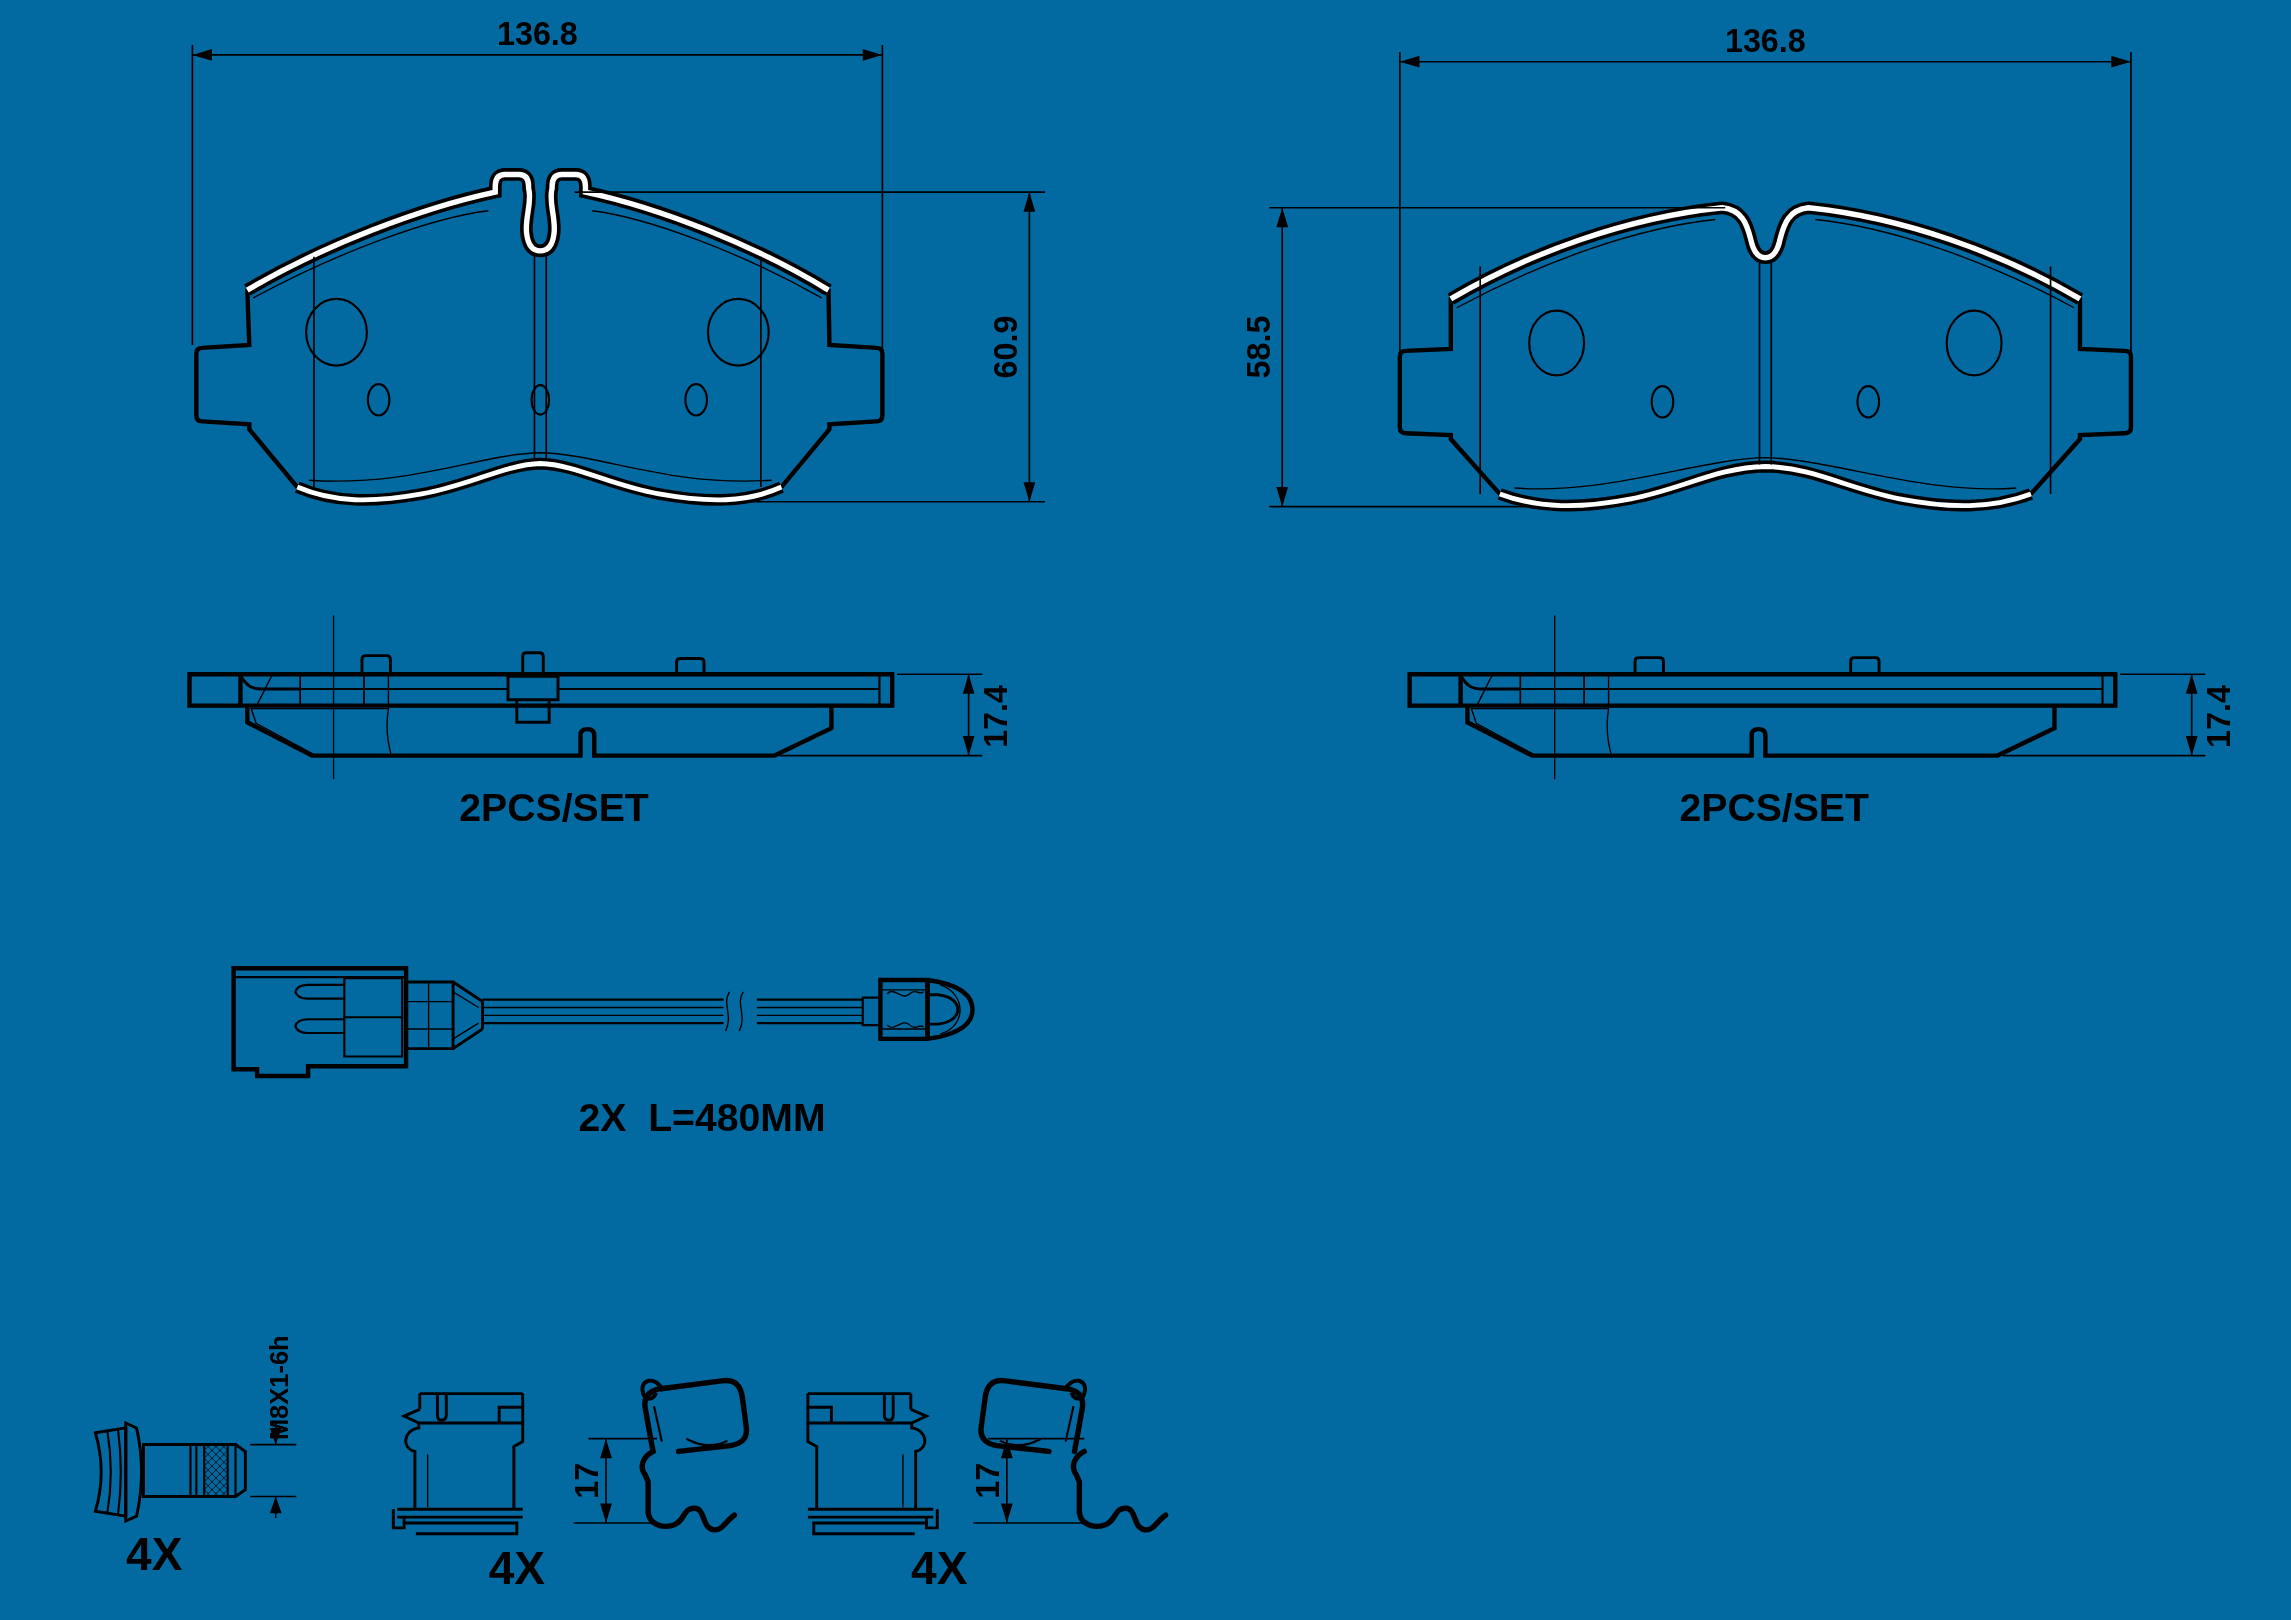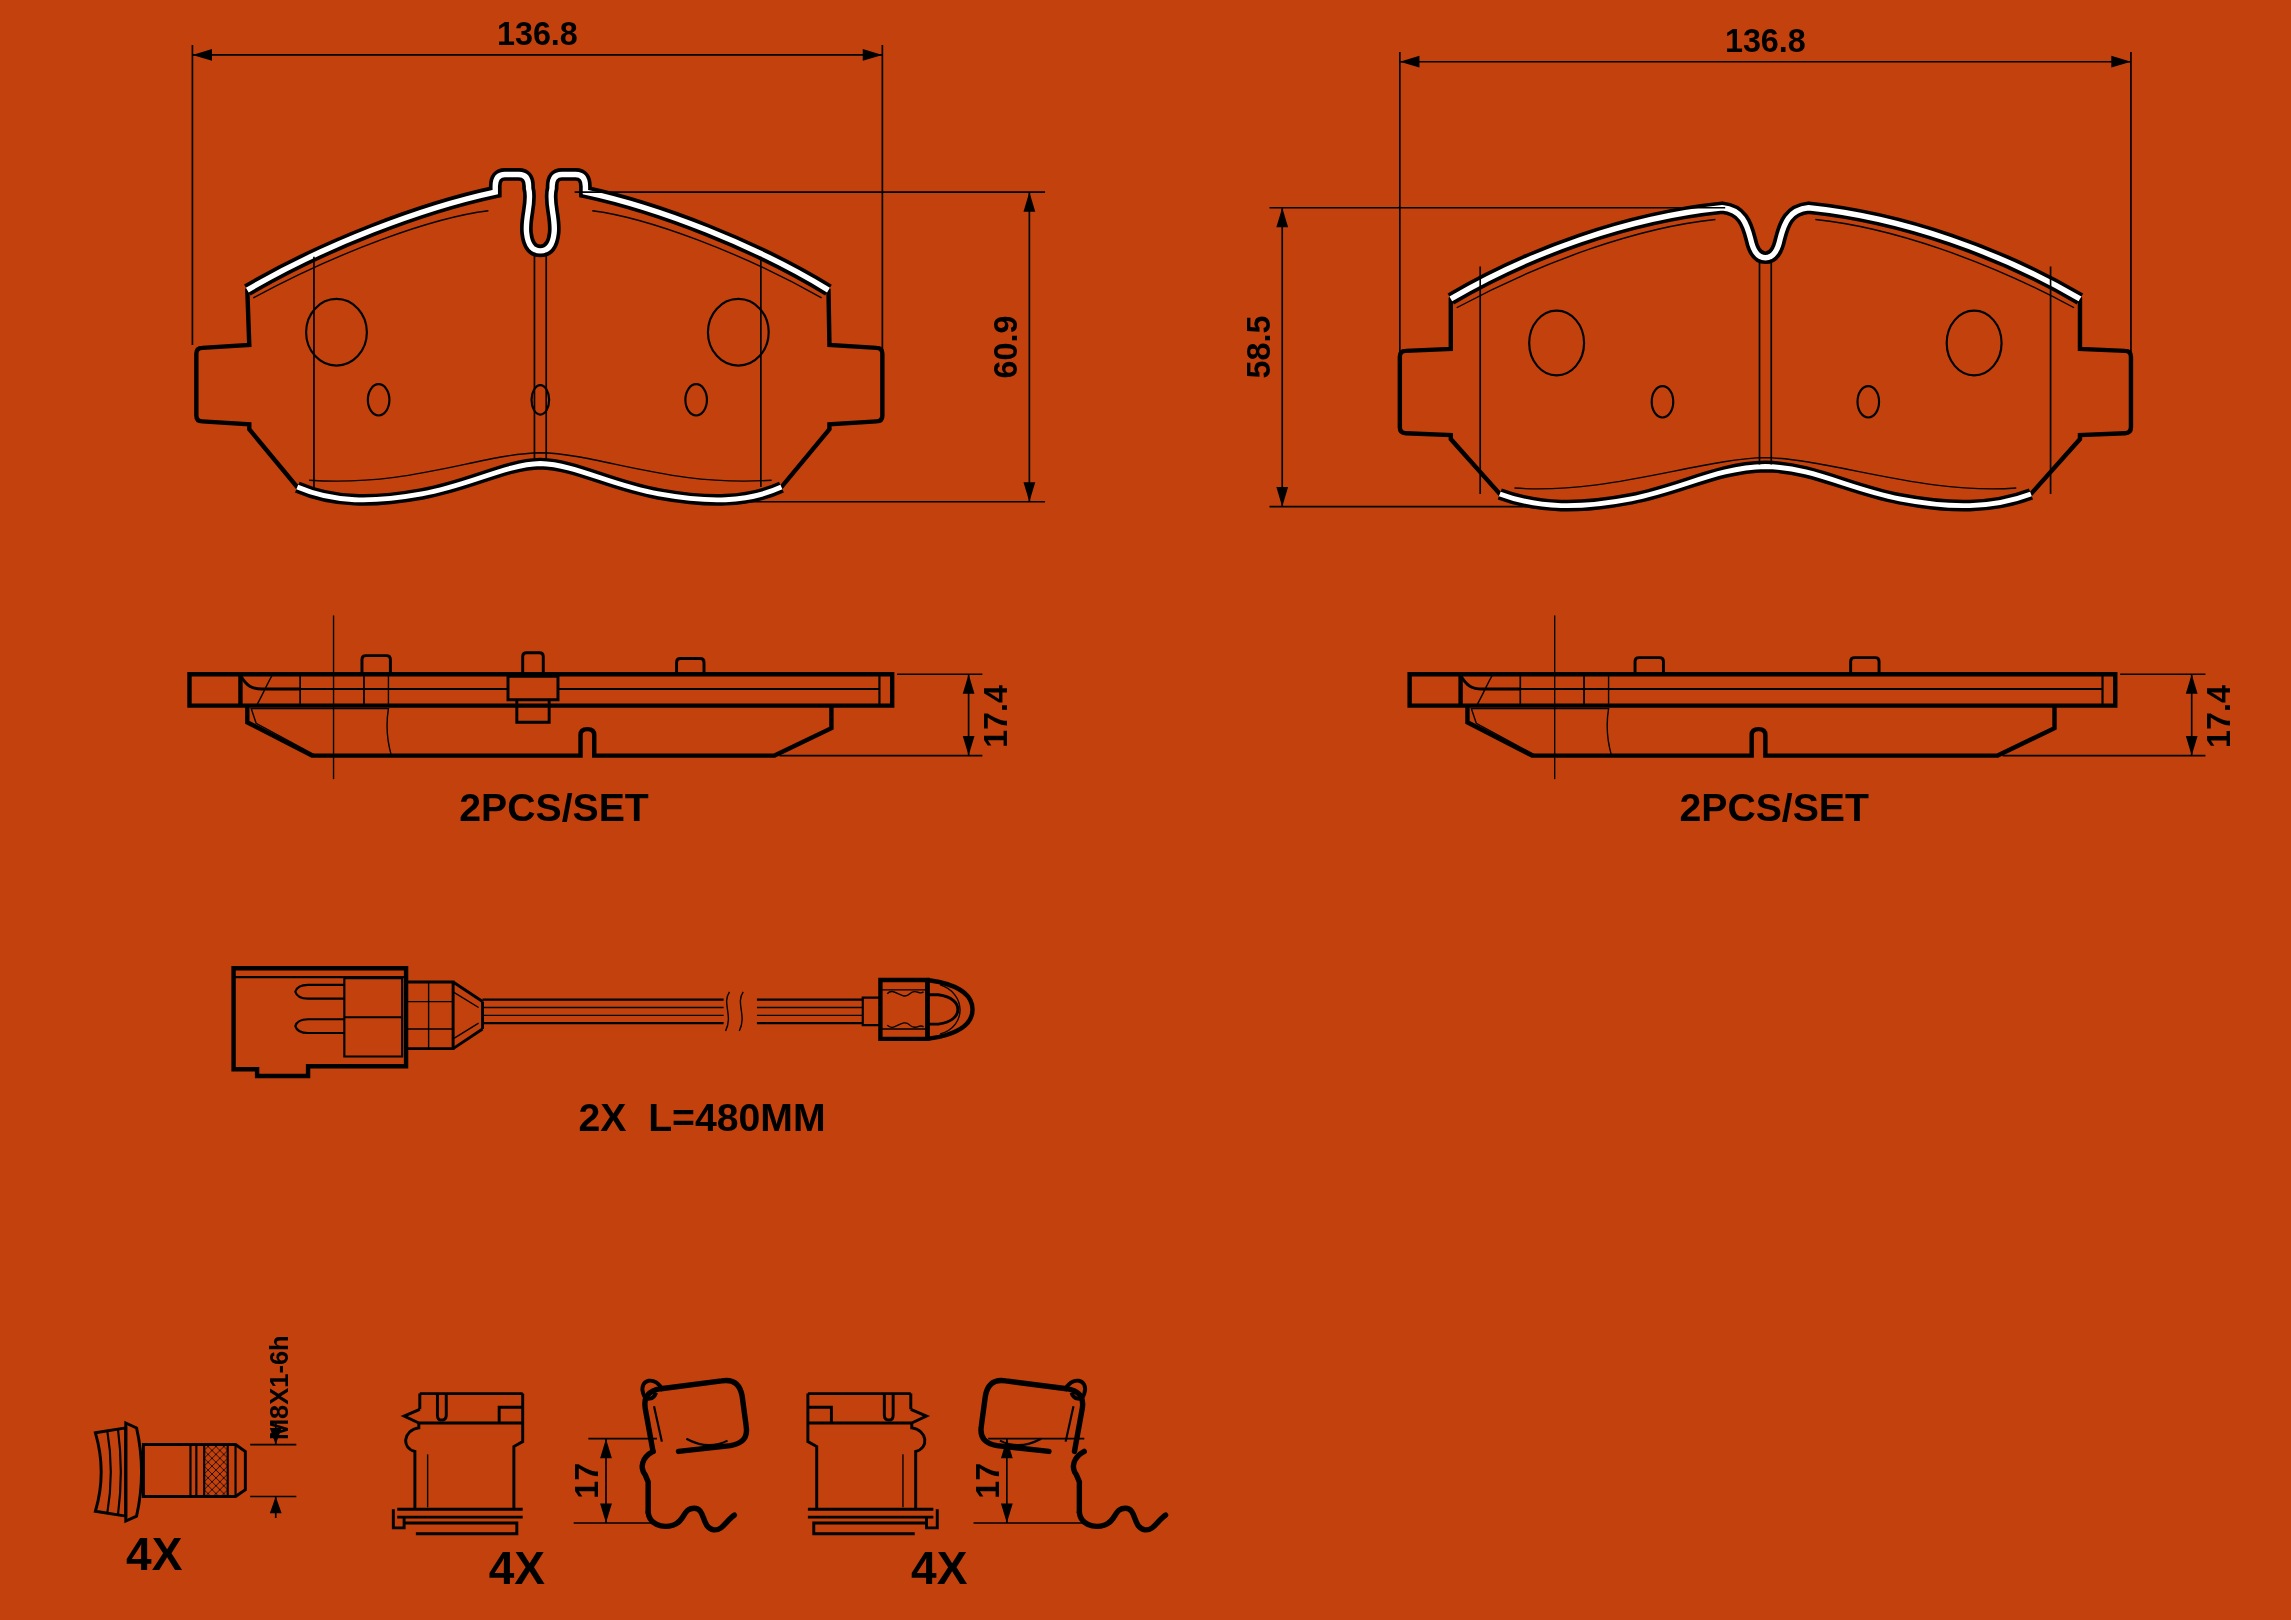--- a/index.html
+++ b/index.html
@@ -1,16 +1,16 @@
 <!DOCTYPE html>
 <html><head>
 <meta charset="utf-8">
 <style>
   html,body{margin:0;padding:0;background:#ffffff;}
-  .stage{position:relative;width:2292px;height:1620px;background:#c2410c;overflow:hidden;text-align:right;}
+  .stage{position:relative;width:2292px;height:1620px;background:#0369a1;overflow:hidden;text-align:right;}
   svg{display:block;}
   .ln  {stroke:#000;fill:none;stroke-width:4.5;}
   .ln3 {stroke:#000;fill:none;stroke-width:3;}
   .ln2 {stroke:#000;fill:none;stroke-width:2.2;}
   .thin{stroke:#000;fill:none;stroke-width:1.7;}
   .hair{stroke:#000;fill:none;stroke-width:1.4;}
   .wht {stroke:#fff;fill:none;}
   .arr {fill:#000;stroke:none;}
   .dimtxt{font-family:"Liberation Sans",sans-serif;font-weight:bold;font-size:33px;fill:#000;}
   .lbltxt{font-family:"Liberation Sans",sans-serif;font-weight:bold;font-size:40px;fill:#000;}

